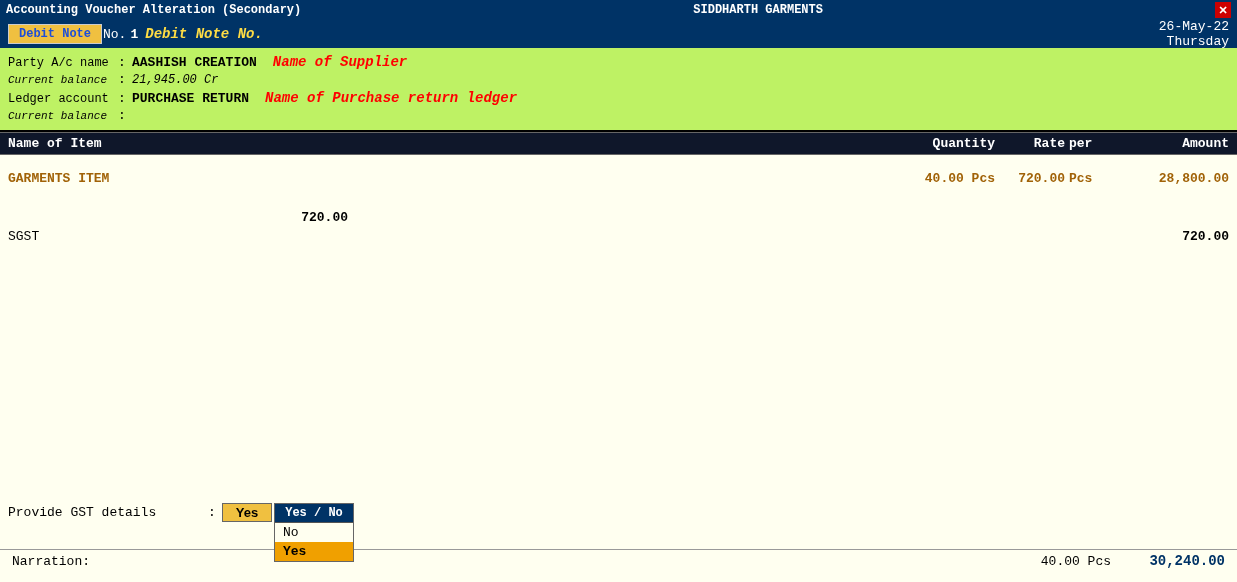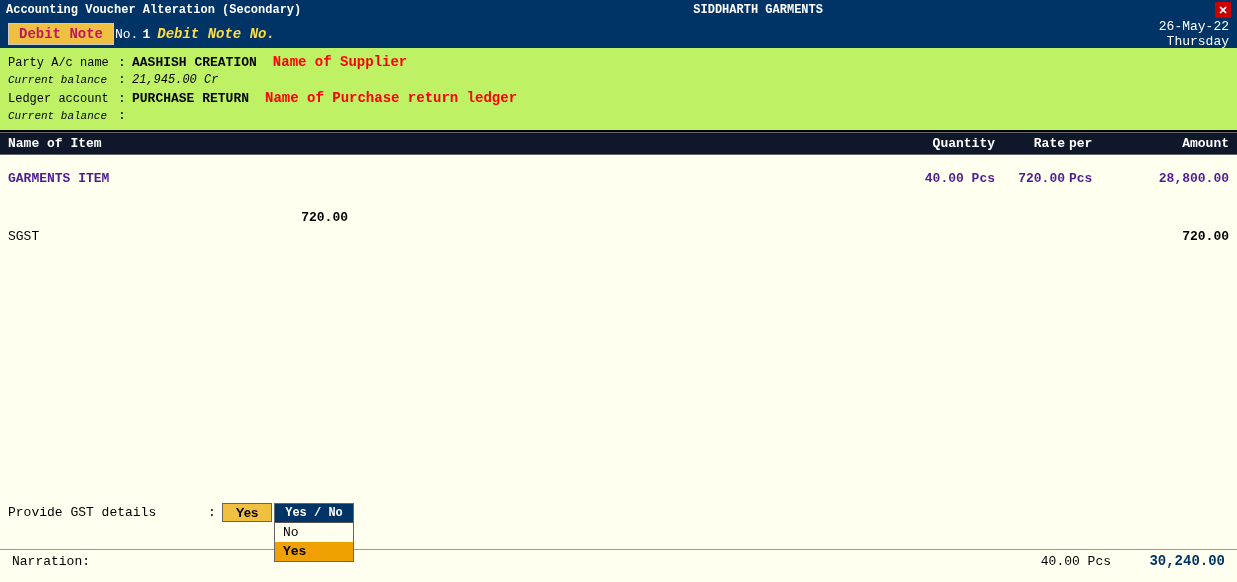--- a/index.html
+++ b/index.html
@@ -44,24 +44,24 @@
       background: #003366;
       color: white;
       display: flex;
       align-items: center;
       justify-content: space-between;
       padding: 3px 8px;
       height: 28px;
     }
     #debit-note-label {
       background: #f0c040;
-      color: #be185d;
+      color: #1d4ed8;
       font-weight: bold;
       padding: 2px 10px;
-      font-size: 14px;
+      font-size: 12px;
       border: 1px solid #ccc;
     }
     #no-label { color: white; margin-left: 1px; font-size: 13px; }
     #no-value { color: white; margin-left: 4px; font-size: 13px; font-weight: bold; }
     #debit-note-no-label { color: #ffdd44; font-style: italic; font-weight: bold; font-size: 14px; margin-left: 7px; }
     #date-section { color: white; text-align: right; font-size: 13px; }
 
     
     #form-area {
       background: #bef264;
@@ -83,20 +83,21 @@
       width: 14px;
       color: #000;
     }
     .form-value {
       color: #000;
       font-weight: bold;
       font-size: 13px;
     }
     .form-hint {
       color: red;
+      font-style: italic;
       font-weight: bold;
       margin-left: 16px;
       font-size: 14px;
     }
     .form-subvalue {
       color: #000;
       font-size: 12px;
       font-style: italic;
     }
     #table-header {
@@ -118,21 +119,21 @@
     #table-body {
       background: #fffff0;
       min-height: 280px;
     }
     .table-row {
       display: flex;
       padding: 2px 8px;
       font-size: 13px;
       align-items: center;
     }
-    .table-row.item-row { font-weight: bold; color: #4c1d95; justify-content: center; }
+    .table-row.item-row { font-weight: bold; color: #a16207; justify-content: center; }
     .table-row.tax-row { color: #000; }
     .row-name { flex: 1; }
     .row-qty { width: 110px; text-align: right; padding-right: 4px; }
     .row-rate { width: 70px; text-align: right; padding-right: 4px; }
     .row-per { width: 50px; text-align: left; }
     .row-amount { width: 110px; text-align: right; font-weight: bold; }
 
     #gst-row {
       display: flex;
       align-items: center;

